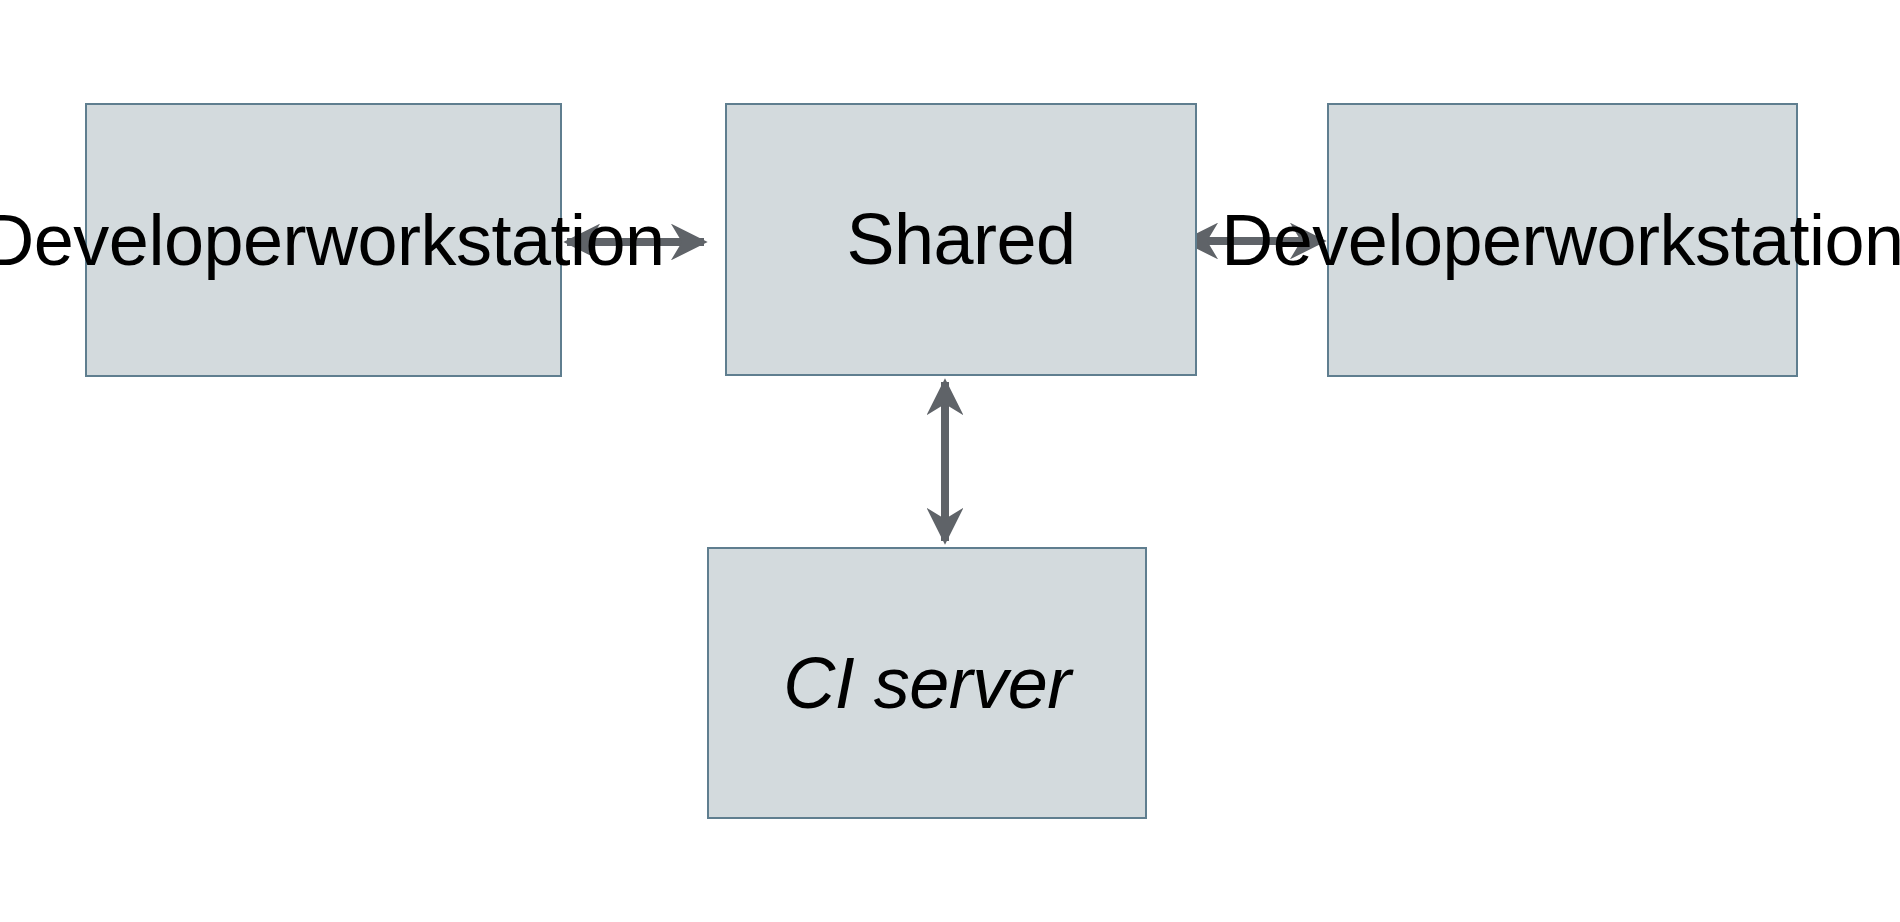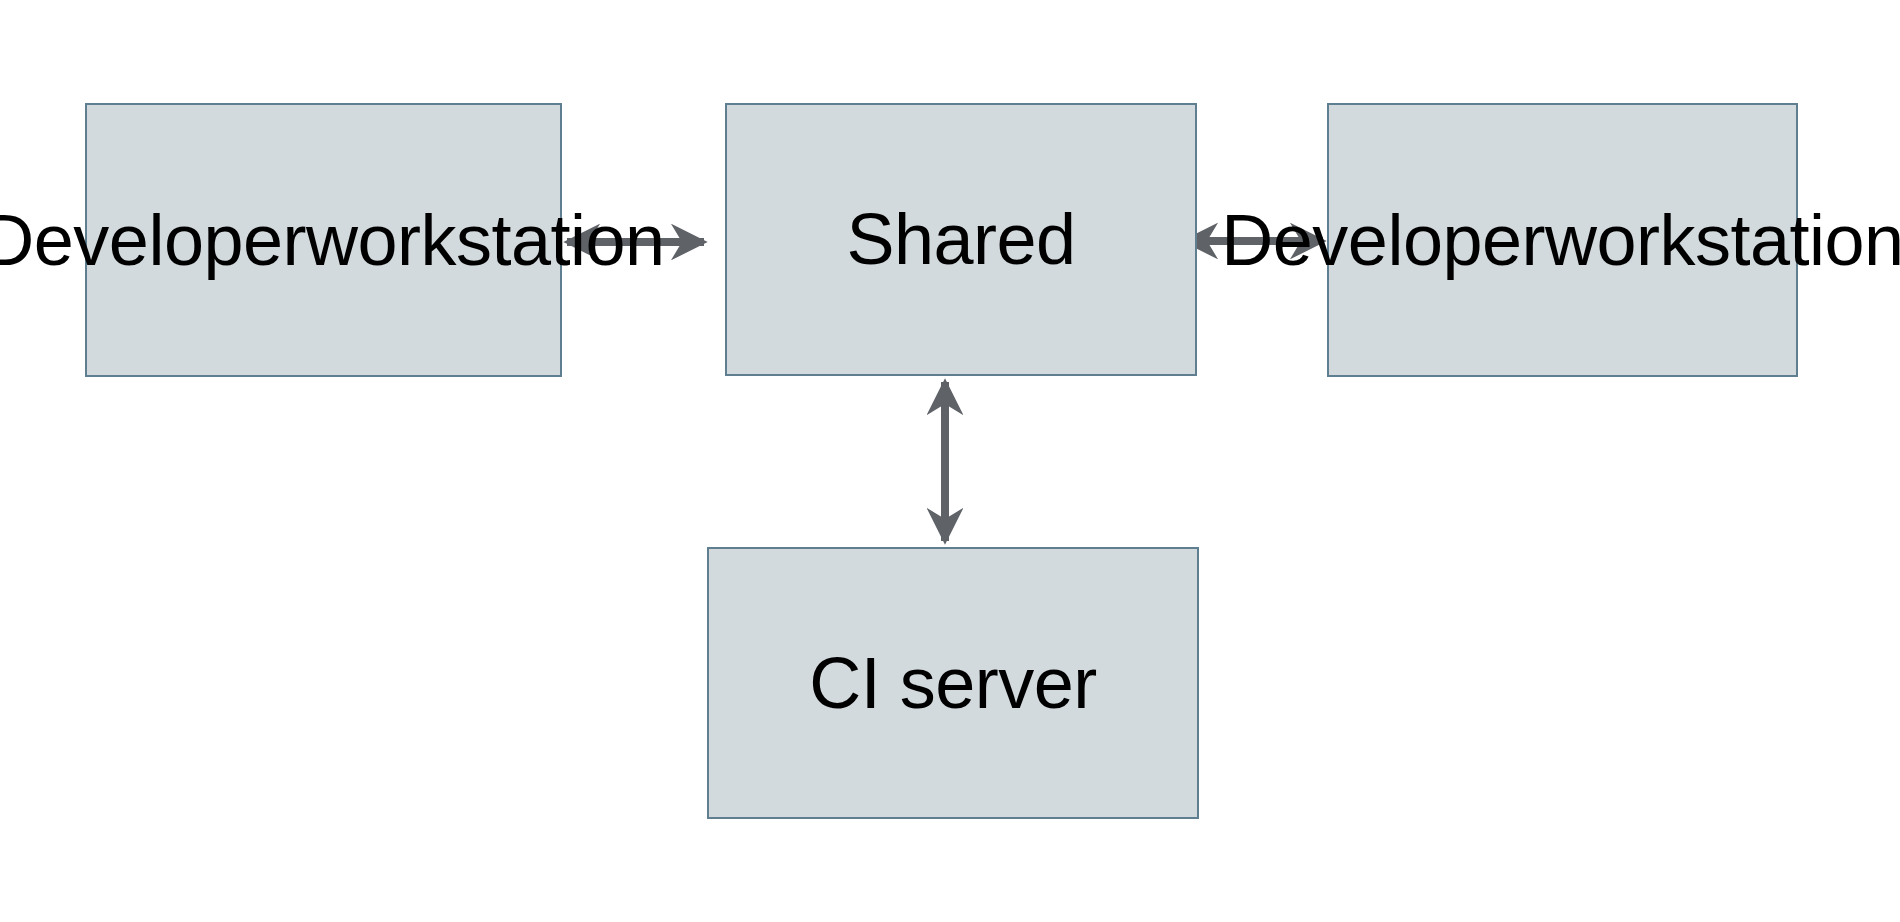--- a/index.html
+++ b/index.html
@@ -49,21 +49,21 @@
     justify-content: center;
     text-align: center;
     color: var(--text-color);
     font-size: 72px;
     line-height: 1.06;
     letter-spacing: -0.5px;
   }
   .node-dev-left   { left: 85px;   top: 103px; width: 477px; height: 274px; }
   .node-cache      { left: 709px;  top: 103px; width: 472px; height: 273px; margin-left: 16px; }
   .node-dev-right  { left: 1327px; top: 103px; width: 471px; height: 274px; }
-  .node-ci         { left: 707px;  top: 547px; width: 492px; height: 272px; }
+  .node-ci         { left: 707px;  top: 547px; width: 440px; height: 272px; font-style: italic; }
 </style>
 </head>
 <body>
 
 <div class="canvas">
 
   <svg class="connector-layer" width="1900" height="922" viewBox="0 0 1900 922" xmlns="http://www.w3.org/2000/svg">
     <defs>
       <marker id="arrowhead" viewBox="0 0 10 10" refX="9" refY="5" markerWidth="4.6" markerHeight="4.6" markerUnits="strokeWidth" orient="auto-start-reverse">
         <path d="M 0 0 L 10 5 L 0 10 L 3 5 Z" class="arrow-head"></path>

